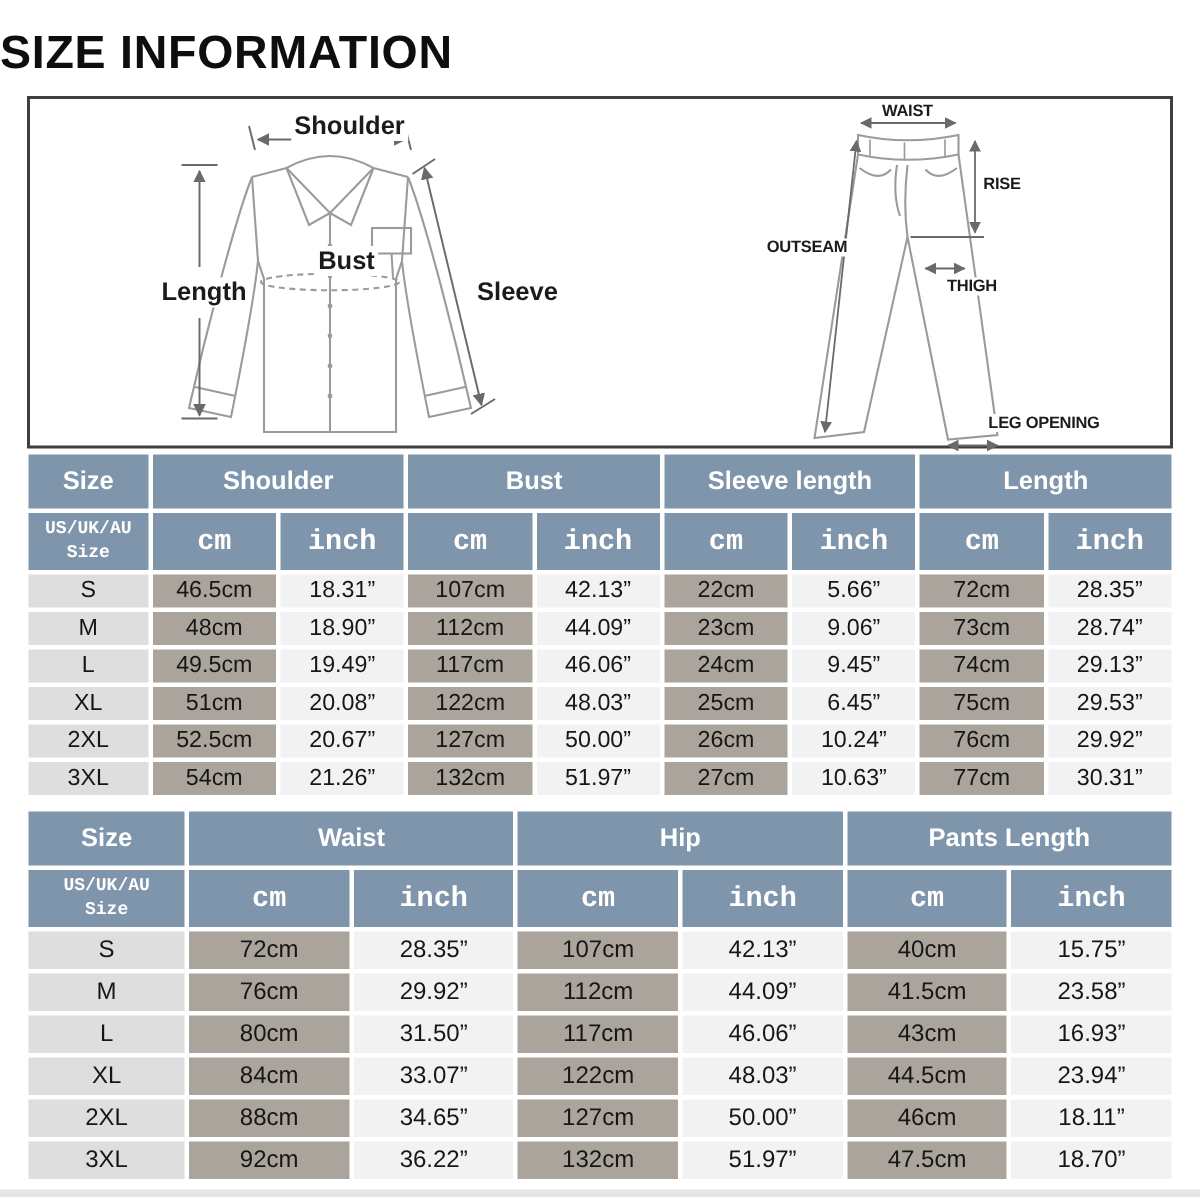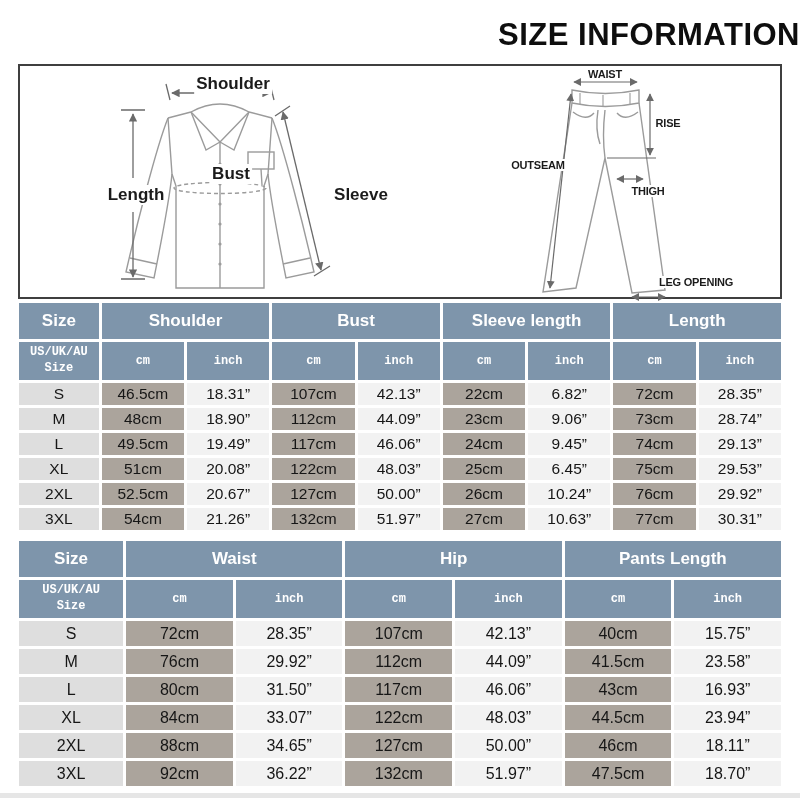--- a/index.html
+++ b/index.html
@@ -1,37 +1,37 @@
 <!DOCTYPE html>
 <html style="--header-bg: #7e95ab; --header-text: #ffffff; --cm-cell-bg: #aba49c; --inch-cell-bg: #f2f2f2; --size-cell-bg: #dedede; --divider: #e6e6e6;"><head>
 <meta charset="utf-8">
 <style>
   * { margin:0; padding:0; box-sizing:border-box; }
   html,body { width:800px; height:800px; background:#fff; font-family:"Liberation Sans",sans-serif; position:relative; overflow:hidden; }
 
-  .title { position:absolute; top:17px; left:0; width:100%; text-align:right;
+  .title { position:absolute; top:17px; left:0; width:100%; text-align:left;
            font-size:31px; font-weight:bold; color:#0e0e0e; letter-spacing:.5px; }
 
   .diagram-box { position:absolute; left:18px; top:64px; width:764px; height:235px;
                  border:2px solid #3f3f3f; background:#fff; }
   .diagram-box svg { position:absolute; left:0; top:0; }
 
   .dlabel { position:absolute; transform:translate(-50%,-50%); font-weight:bold;
             color:#1b1b1b; white-space:nowrap; background:#fff; padding:0 2px; }
   .shirt-label { font-size:17px; }
   .pants-label { font-size:11px; letter-spacing:-.2px; }
 
   table { position:absolute; left:16px; width:768px; border-collapse:separate;
           border-spacing:3px; table-layout:fixed; }
   #table-top    { top:300px; }
   #table-bottom { top:538px; }
   th, td { text-align:center; vertical-align:middle; overflow:hidden; padding:0; }
   .gh { background:var(--header-bg); color:var(--header-text); font-size:17px; font-weight:bold; height:36px; }
   .sh { background:var(--header-bg); color:var(--header-text); font-family:"Liberation Mono",monospace;
-        font-size:12px; font-weight:bold; height:38px; }
+        font-size:19px; font-weight:bold; height:38px; }
   .sh.size2 { font-size:12px; line-height:1.3; white-space:pre-line; }
   td { color:#161616; }
   td.size { background:var(--size-cell-bg); }
   td.cm   { background:var(--cm-cell-bg); }
   td.inch { background:var(--inch-cell-bg); }
   #table-top td { height:22px; font-size:15.5px; }
   #table-bottom td { height:25px; font-size:16px; }
 
   .bottom-strip { position:absolute; left:0; top:793px; width:800px; height:5px;
                   background:var(--divider); }
@@ -104,21 +104,21 @@
       <path d="M587,92 L636,92"></path>
       <line x1="551" y1="28" x2="530" y2="222" marker-start="url(#ar)" marker-end="url(#ar)"></line>
       <line x1="597" y1="113" x2="623" y2="113" marker-start="url(#ar)" marker-end="url(#ar)"></line>
       <line x1="612" y1="231" x2="645" y2="231" marker-start="url(#ar)" marker-end="url(#ar)"></line>
     </g>
   </svg>
 
   <span class="dlabel shirt-label" style="left:213px;top:18px">Shoulder</span>
   <span class="dlabel shirt-label" style="left:116px;top:129px">Length</span>
   <span class="dlabel shirt-label" style="left:211px;top:108px">Bust</span>
-  <span class="dlabel shirt-label" style="left:341px;top:129px">Sleeve</span>
+  <span class="dlabel shirt-label" style="left:325px;top:129px">Sleeve</span>
 
   <span class="dlabel pants-label" style="left:585px;top:8px">WAIST</span>
   <span class="dlabel pants-label" style="left:648px;top:57px">RISE</span>
   <span class="dlabel pants-label" style="left:518px;top:99px">OUTSEAM</span>
   <span class="dlabel pants-label" style="left:628px;top:125px">THIGH</span>
   <span class="dlabel pants-label" style="left:676px;top:216px">LEG OPENING</span>
 </div>
 
 <table id="table-top">
   <colgroup>
@@ -147,21 +147,21 @@
       </tr>
     </thead>
   <tbody>
       <tr>
         <td class="size">S</td>
         <td class="cm">46.5cm</td>
         <td class="inch">18.31”</td>
         <td class="cm">107cm</td>
         <td class="inch">42.13”</td>
         <td class="cm">22cm</td>
-        <td class="inch">6.82”</td>
+        <td class="inch">5.66”</td>
         <td class="cm">72cm</td>
         <td class="inch">28.35”</td>
       </tr>
       <tr>
         <td class="size">M</td>
         <td class="cm">48cm</td>
         <td class="inch">18.90”</td>
         <td class="cm">112cm</td>
         <td class="inch">44.09”</td>
         <td class="cm">23cm</td>

